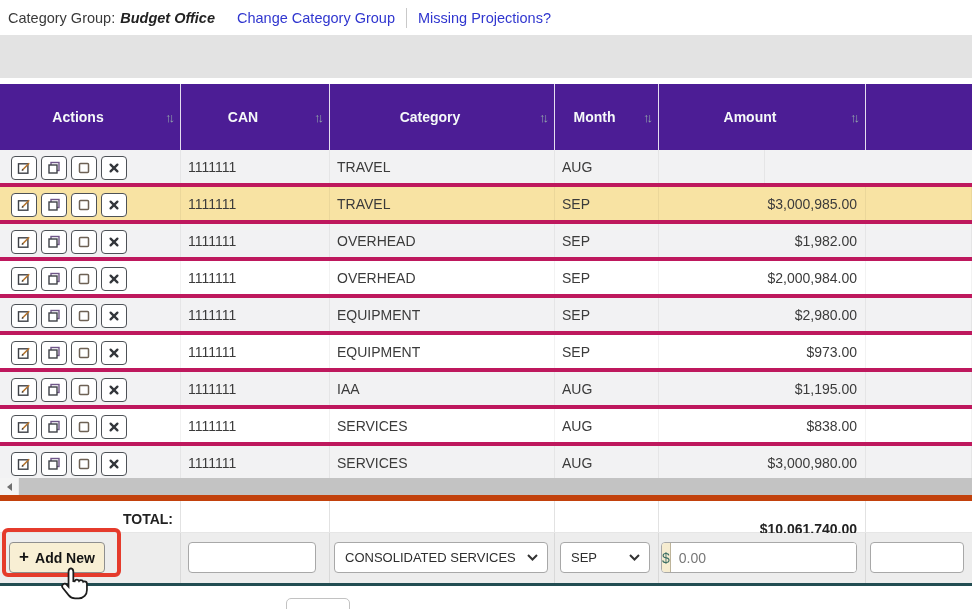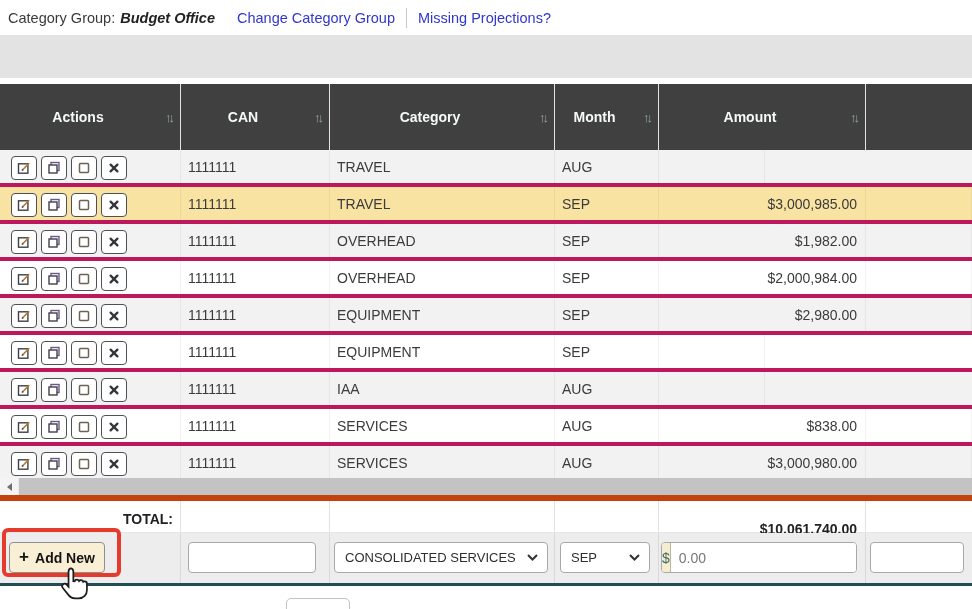--- a/index.html
+++ b/index.html
@@ -14,21 +14,21 @@
   .topbar a.link { color:#3036cf; text-decoration:none; cursor:pointer; }
   .topbar .l1 { margin-left:22px; }
   .topbar .divider { width:1px; height:20px; background:#c9c9c9; margin:0 11px; }
 
   .gray-band { position:absolute; top:35px; left:0; width:100%; height:43px; background:#e3e3e3; }
 
   
   .c0{width:181px;} .c1{width:149px;} .c2{width:225px;} .c3{width:104px;} .c4{width:207px;} .c5{width:106px;}
 
   
-  .thead { position:absolute; top:84px; left:0; width:972px; height:66px; background:#404040; display:flex; }
+  .thead { position:absolute; top:84px; left:0; width:972px; height:66px; background:#4c1d95; display:flex; }
   .hcell { position:relative; height:100%; display:flex; align-items:center; justify-content:center; border-right:1px solid rgba(255,255,255,.85); }
   .hcell:last-child { border-right:none; }
   .hlabel { color:#f5f9f9; font-size:14px; font-weight:bold; padding-right:24px; }
   .sort { position:absolute; right:8px; top:50%; transform:translateY(-50%); color:#93a8aa; font-size:13px; letter-spacing:-3px; }
 
   
   .tbody { position:absolute; top:150px; left:0; width:972px; height:328px; overflow:hidden; }
   .trow { display:flex; height:37px; border-bottom:4px solid #be185d; }
   .trow.odd  { background:#f2f2f3; }
   .trow.even { background:#ffffff; }
@@ -309,20 +309,21 @@
           </button>
           <button class="abtn">
             <svg width="14" height="14" viewBox="0 0 14 14">
               <path d="M3.6 3.6 L10.4 10.4 M10.4 3.6 L3.6 10.4" stroke="#33363b" stroke-width="2.3" stroke-linecap="round"></path>
             </svg>
           </button>
         </div>
         <div class="tcell c1">1111111</div>
         <div class="tcell c2">EQUIPMENT</div>
         <div class="tcell c3">SEP</div>
+        <div class="tcell amt c4">$973.00</div>
         <div class="tcell c5"></div>
       </div>
       <div class="trow odd">
         <div class="tcell actions c0">
           <button class="abtn">
             <svg width="14" height="14" viewBox="0 0 14 14">
               <rect x="1.5" y="2.8" width="9.4" height="9.4" fill="none" stroke="#3e4147" stroke-width="1.4"></rect>
               <path d="M5.2 9.2 L12.2 2.2" stroke="#b5732c" stroke-width="1.6"></path>
               <path d="M4.6 9.9 l2.1 -0.6 -1.5 -1.5 z" fill="#3e4147"></path>
             </svg>
@@ -340,20 +341,21 @@
           </button>
           <button class="abtn">
             <svg width="14" height="14" viewBox="0 0 14 14">
               <path d="M3.6 3.6 L10.4 10.4 M10.4 3.6 L3.6 10.4" stroke="#33363b" stroke-width="2.3" stroke-linecap="round"></path>
             </svg>
           </button>
         </div>
         <div class="tcell c1">1111111</div>
         <div class="tcell c2">IAA</div>
         <div class="tcell c3">AUG</div>
+        <div class="tcell amt c4">$1,195.00</div>
         <div class="tcell c5"></div>
       </div>
       <div class="trow even">
         <div class="tcell actions c0">
           <button class="abtn">
             <svg width="14" height="14" viewBox="0 0 14 14">
               <rect x="1.5" y="2.8" width="9.4" height="9.4" fill="none" stroke="#3e4147" stroke-width="1.4"></rect>
               <path d="M5.2 9.2 L12.2 2.2" stroke="#b5732c" stroke-width="1.6"></path>
               <path d="M4.6 9.9 l2.1 -0.6 -1.5 -1.5 z" fill="#3e4147"></path>
             </svg>

